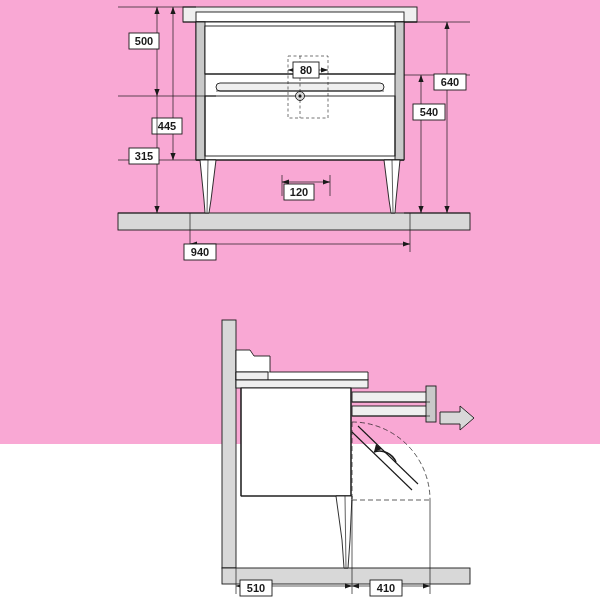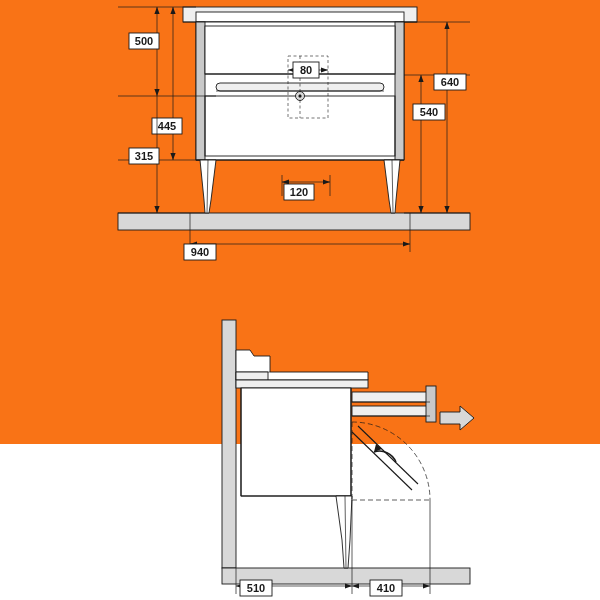--- a/index.html
+++ b/index.html
@@ -1,17 +1,17 @@
 <!DOCTYPE html>
 <html><head>
 <meta charset="utf-8">
 <style>
   html,body{margin:0;padding:0;background:#ffffff;}
   body{width:600px;height:600px;overflow:hidden;font-family:"Liberation Sans",sans-serif;}
-  #stage{position:relative;width:600px;height:444px;background:#f97316;}
+  #stage{position:relative;width:600px;height:444px;background:#f9a8d4;}
   svg{display:block;}
   .dim-label{
     font-family:"Liberation Sans",sans-serif;
     font-size:11px;
     font-weight:bold;
     fill:#1a1a1a;
     text-anchor:middle;
     dominant-baseline:middle;
   }
   .dim-box{fill:#ffffff;stroke:#1a1a1a;stroke-width:0.9;}

